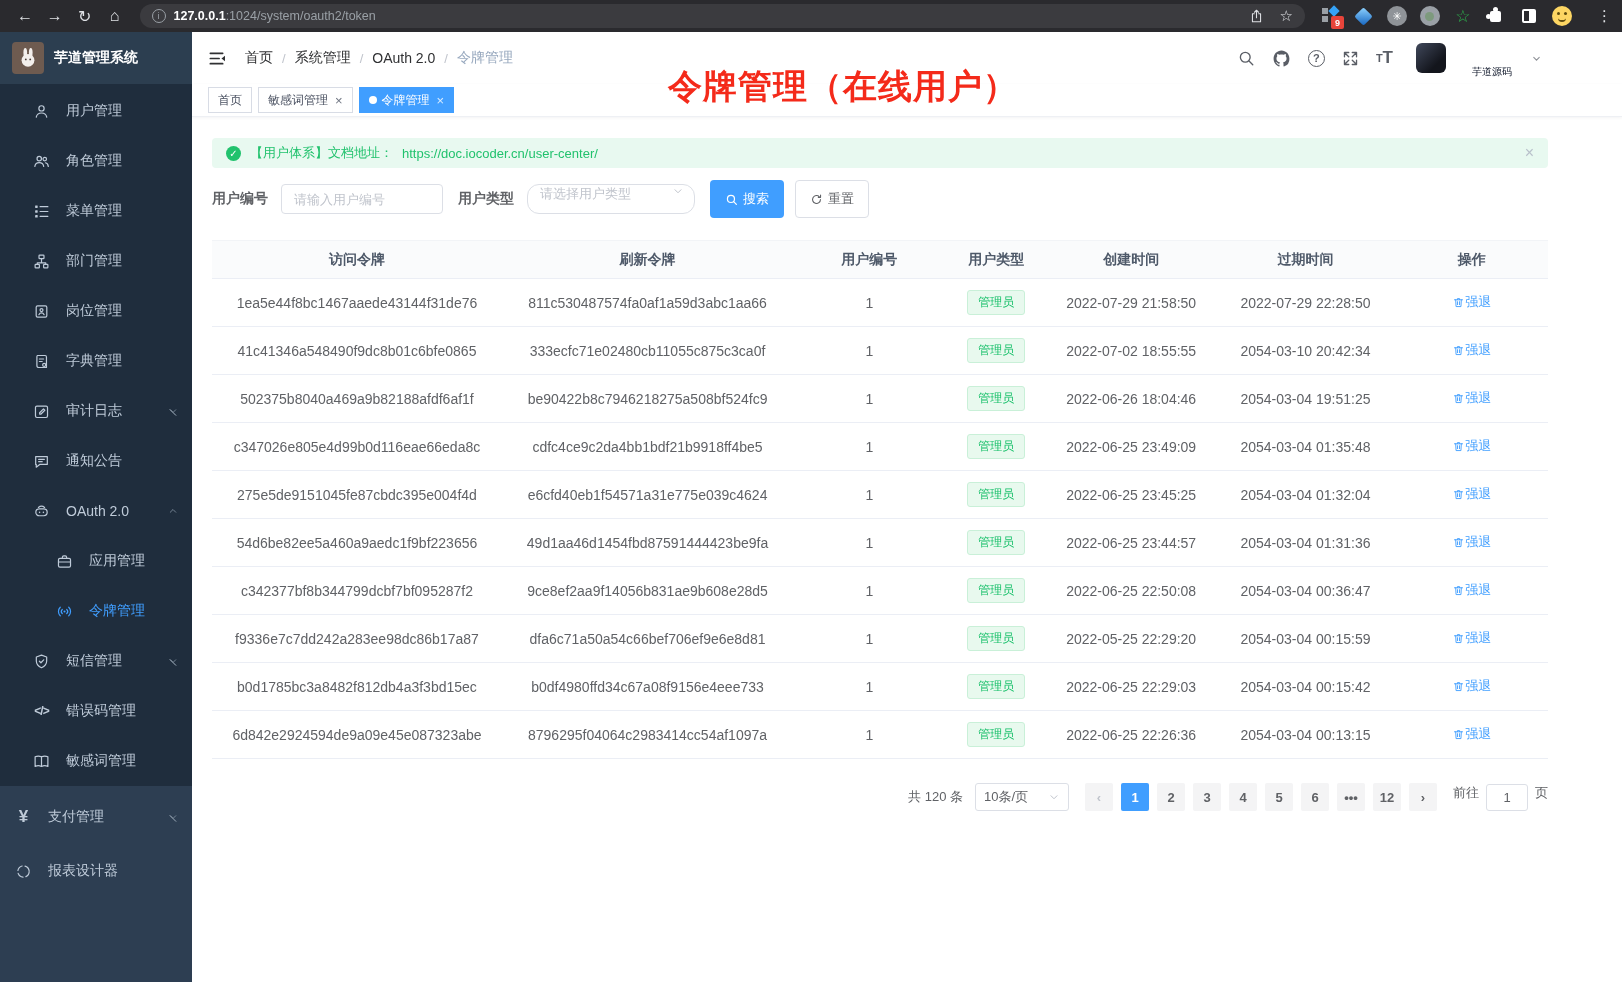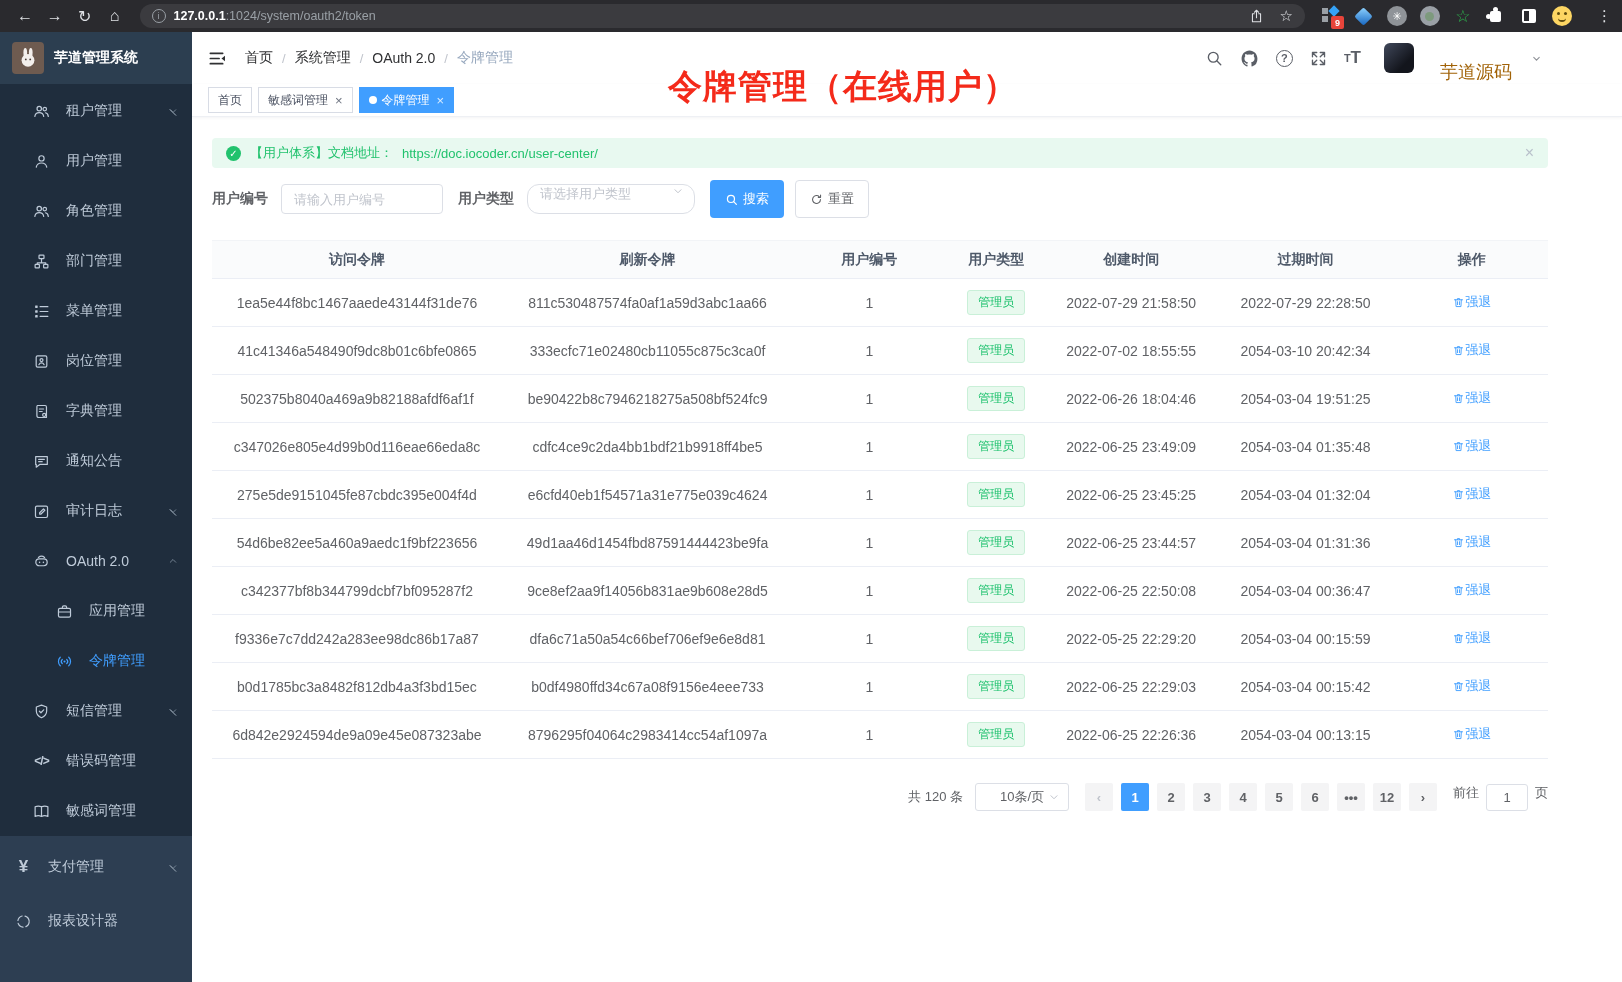--- a/index.html
+++ b/index.html
@@ -59,21 +59,21 @@
   .bc { display:flex; align-items:center; }
   .bc-item { font-size:14px; color:#303133; margin:0 4px; cursor:pointer; }
   .bc-item.last { color:#97a8be; cursor:default; }
   .bc-sep { color:#c0c4cc; margin:0 5px; font-size:13px; }
   .nav-right { margin-left:auto; display:flex; align-items:center; gap:17px; color:#5a5e66; }
   .nav-ic { display:flex; align-items:center; cursor:pointer; }
   .help-ic { width:17px; height:17px; border:1.6px solid #5a5e66; border-radius:50%; font-size:11px; font-weight:bold; display:flex; align-items:center; justify-content:center; }
   .tt { font-weight:bold; cursor:pointer; }
   .tt .t1 { font-size:11px; } .tt .t2 { font-size:17px; }
   .avatar { width:30px; height:30px; border-radius:6px; background:linear-gradient(135deg,#3a4152 10%,#13151c 70%); margin-left:6px; cursor:pointer; }
-  .uname { font-size:18px; color:#a16207; margin-left:9px; cursor:pointer;margin-top:27px; }
+  .uname { font-size:10px; color:#0f172a; margin-left:9px; cursor:pointer;margin-top:27px; }
   .caret { color:#909399; display:flex; margin-left:2px; cursor:pointer; }
 
   
   .tags { height:33px; display:flex; align-items:center; padding:0 16px; gap:6px; border-bottom:1px solid #eef0f4; box-shadow:0 1px 3px rgba(0,21,41,.05); }
   .tag { height:26px; display:inline-flex; align-items:center; padding:0 9px; border:1px solid #d8dce5; background:#fff; font-size:12px; color:#495060; gap:5px; cursor:pointer; }
   .tag.active { background:#409eff; border-color:#409eff; color:#fff; }
   .tag-dot { width:8px; height:8px; border-radius:50%; background:#fff; display:inline-block; }
   .tag-x { font-size:13px; line-height:1; opacity:.8; margin-left:2px; }
 
   .annotation { position:absolute; left:668px; top:64px; font-size:34px; color:#f42a1a; font-weight:600; letter-spacing:1px; white-space:nowrap; z-index:9; }
@@ -100,21 +100,21 @@
   .table-wrap { margin-top:22px; }
   table { width:100%; border-collapse:collapse; table-layout:fixed; }
   thead th { height:38px; background:#fafbfc; color:#4e5969; font-weight:bold; font-size:14px; text-align:center; border-top:1px solid #f2f4f7; border-bottom:1px solid #ebeef5; }
   tbody td { height:48px; text-align:center; font-size:14px; color:#606266; border-bottom:1px solid #ebeef5; white-space:nowrap; overflow:hidden; }
   .badge { display:inline-block; padding:3px 10px; background:#e8f9ee; border:1px solid #c9f0d8; color:#18c06a; font-size:12px; border-radius:3px; }
   .act { color:#409eff; font-size:13px; display:inline-flex; align-items:center; gap:0; cursor:pointer; }
   .act-ic { display:flex; }
 
   .pager { margin-top:24px; display:flex; align-items:center; justify-content:flex-end; font-size:13px; color:#606266; }
   .pg-total { margin-right:12px; }
-  .pg-size { width:94px; height:28px; border:1px solid #dcdfe6; border-radius:3px; display:flex; align-items:center; justify-content:space-between; padding:0 8px 0 24px; color:#606266; margin-right:12px; cursor:pointer; background:#fff; }
+  .pg-size { width:94px; height:28px; border:1px solid #dcdfe6; border-radius:3px; display:flex; align-items:center; justify-content:space-between; padding:0 8px 0 8px; color:#606266; margin-right:12px; cursor:pointer; background:#fff; }
   .pg-pages { display:flex; align-items:center; }
   .pbtn { min-width:28px; height:28px; border:none; border-radius:2px; background:#f4f4f5; color:#606266; font-size:13px; margin:0 4px; cursor:pointer; font-weight:600; }
   .pbtn.active { background:#409eff; color:#fff; }
   .pbtn.prev { color:#c0c4cc; }
   .pg-goto { display:flex; gap:7px; margin-left:12px; }
   .pg-input { width:42px; height:27px; border:1px solid #dcdfe6; border-radius:3px; text-align:center; font-size:13px; color:#606266; outline:none; font-family:inherit; }
 </style>
 </head>
 <body>
 
@@ -178,117 +178,101 @@
             <circle cx="9.6" cy="13.5" r="1" fill="#4a3f3a"></circle>
             <circle cx="14.4" cy="13.5" r="1" fill="#4a3f3a"></circle>
           </svg>
       </span>
       <span class="logo-title">芋道管理系统</span>
     </div>
     <div class="menu">
         <div class="mi">
           <span class="mi-ic">
             <svg width="17" height="17" viewBox="0 0 24 24" fill="none" stroke="currentColor" stroke-width="1.7" stroke-linecap="round" stroke-linejoin="round">
+              <circle cx="12" cy="7.6" r="3.7"></circle>
+              <path d="M4.6 20c.7-3.9 3.6-5.9 7.4-5.9s6.7 2 7.4 5.9"></path>
+            </svg>
+          </span>
+          <span class="mi-lb">用户管理</span>
+        </div>
+        <div class="mi">
+          <span class="mi-ic">
+            <svg width="17" height="17" viewBox="0 0 24 24" fill="none" stroke="currentColor" stroke-width="1.7" stroke-linecap="round" stroke-linejoin="round">
               <circle cx="8.8" cy="8" r="3.1"></circle>
               <path d="M2.6 19c.5-3.4 3-5.3 6.2-5.3 3.3 0 5.8 1.9 6.3 5.3"></path>
               <circle cx="16.6" cy="8.6" r="2.5"></circle>
               <path d="M17.6 13.8c2.4.5 3.7 2.2 4 5.2"></path>
             </svg>
           </span>
-          <span class="mi-lb">租户管理</span>
-          <span class="mi-ar">
-            <svg width="12" height="12" viewBox="0 0 24 24" fill="none" stroke="currentColor" stroke-width="1.7" stroke-linecap="round" stroke-linejoin="round">
-              <path d="M6.5 9.5L12 15l5.5 5.5z M6.5 9.5L12 15l5.5-5.5"></path>
-            </svg>
-          </span>
-        </div>
-        <div class="mi">
-          <span class="mi-ic">
-            <svg width="17" height="17" viewBox="0 0 24 24" fill="none" stroke="currentColor" stroke-width="1.7" stroke-linecap="round" stroke-linejoin="round">
-              <circle cx="12" cy="7.6" r="3.7"></circle>
-              <path d="M4.6 20c.7-3.9 3.6-5.9 7.4-5.9s6.7 2 7.4 5.9"></path>
-            </svg>
-          </span>
-          <span class="mi-lb">用户管理</span>
-        </div>
-        <div class="mi">
-          <span class="mi-ic">
-            <svg width="17" height="17" viewBox="0 0 24 24" fill="none" stroke="currentColor" stroke-width="1.7" stroke-linecap="round" stroke-linejoin="round">
-              <circle cx="8.8" cy="8" r="3.1"></circle>
-              <path d="M2.6 19c.5-3.4 3-5.3 6.2-5.3 3.3 0 5.8 1.9 6.3 5.3"></path>
-              <circle cx="16.6" cy="8.6" r="2.5"></circle>
-              <path d="M17.6 13.8c2.4.5 3.7 2.2 4 5.2"></path>
-            </svg>
-          </span>
           <span class="mi-lb">角色管理</span>
+        </div>
+        <div class="mi">
+          <span class="mi-ic">
+            <svg width="17" height="17" viewBox="0 0 24 24" fill="none" stroke="currentColor" stroke-width="1.7" stroke-linecap="round" stroke-linejoin="round">
+              <path d="M10 5.2h11M10 12h11M10 18.8h11"></path>
+              <rect x="3" y="3.4" width="3.6" height="3.6" rx=".6" fill="currentColor" stroke="none"></rect>
+              <rect x="3" y="10.2" width="3.6" height="3.6" rx=".6" fill="currentColor" stroke="none"></rect>
+              <rect x="3" y="17" width="3.6" height="3.6" rx=".6" fill="currentColor" stroke="none"></rect>
+            </svg>
+          </span>
+          <span class="mi-lb">菜单管理</span>
         </div>
         <div class="mi">
           <span class="mi-ic">
             <svg width="17" height="17" viewBox="0 0 24 24" fill="none" stroke="currentColor" stroke-width="1.7" stroke-linecap="round" stroke-linejoin="round">
               <rect x="8.5" y="3" width="7" height="5" rx="1"></rect>
               <rect x="3" y="16" width="6" height="5" rx="1"></rect>
               <rect x="15" y="16" width="6" height="5" rx="1"></rect>
               <path d="M12 8v3.5M6 16v-2h12v2M12 11.5v2.5"></path>
             </svg>
           </span>
           <span class="mi-lb">部门管理</span>
         </div>
         <div class="mi">
           <span class="mi-ic">
             <svg width="17" height="17" viewBox="0 0 24 24" fill="none" stroke="currentColor" stroke-width="1.7" stroke-linecap="round" stroke-linejoin="round">
-              <path d="M10 5.2h11M10 12h11M10 18.8h11"></path>
-              <rect x="3" y="3.4" width="3.6" height="3.6" rx=".6" fill="currentColor" stroke="none"></rect>
-              <rect x="3" y="10.2" width="3.6" height="3.6" rx=".6" fill="currentColor" stroke="none"></rect>
-              <rect x="3" y="17" width="3.6" height="3.6" rx=".6" fill="currentColor" stroke="none"></rect>
-            </svg>
-          </span>
-          <span class="mi-lb">菜单管理</span>
-        </div>
-        <div class="mi">
-          <span class="mi-ic">
-            <svg width="17" height="17" viewBox="0 0 24 24" fill="none" stroke="currentColor" stroke-width="1.7" stroke-linecap="round" stroke-linejoin="round">
               <rect x="4.5" y="4" width="15" height="16" rx="2"></rect>
               <circle cx="12" cy="10" r="2.1"></circle>
               <path d="M8.3 16.5c.8-1.7 2.1-2.5 3.7-2.5s2.9.8 3.7 2.5"></path>
             </svg>
           </span>
           <span class="mi-lb">岗位管理</span>
         </div>
         <div class="mi">
           <span class="mi-ic">
             <svg width="17" height="17" viewBox="0 0 24 24" fill="none" stroke="currentColor" stroke-width="1.7" stroke-linecap="round" stroke-linejoin="round">
               <path d="M6.5 3.5H17a2 2 0 012 2v15H8.5a3 3 0 01-3-3v-12a2 2 0 011-2z"></path>
               <path d="M9 8.5h6M9 12h4"></path>
               <circle cx="15.8" cy="16.8" r="2.2"></circle>
             </svg>
           </span>
           <span class="mi-lb">字典管理</span>
-        </div>
-        <div class="mi">
-          <span class="mi-ic">
-            <svg width="17" height="17" viewBox="0 0 24 24" fill="none" stroke="currentColor" stroke-width="1.7" stroke-linecap="round" stroke-linejoin="round">
-              <path d="M3.8 5h16.4v11.2H9.4L4.6 20v-3.8h-.8z"></path>
-              <path d="M8 9h8M8 12.2h5"></path>
-            </svg>
-          </span>
-          <span class="mi-lb">通知公告</span>
         </div>
         <div class="mi">
           <span class="mi-ic">
             <svg width="17" height="17" viewBox="0 0 24 24" fill="none" stroke="currentColor" stroke-width="1.7" stroke-linecap="round" stroke-linejoin="round">
               <rect x="3.5" y="4.5" width="17" height="16" rx="2"></rect>
               <path d="M14.8 8.3l1.9 1.9-5.4 5.4H9.4v-1.9z"></path>
             </svg>
           </span>
           <span class="mi-lb">审计日志</span>
           <span class="mi-ar">
             <svg width="12" height="12" viewBox="0 0 24 24" fill="none" stroke="currentColor" stroke-width="1.7" stroke-linecap="round" stroke-linejoin="round">
               <path d="M6.5 9.5L12 15l5.5 5.5z M6.5 9.5L12 15l5.5-5.5"></path>
             </svg>
           </span>
+        </div>
+        <div class="mi">
+          <span class="mi-ic">
+            <svg width="17" height="17" viewBox="0 0 24 24" fill="none" stroke="currentColor" stroke-width="1.7" stroke-linecap="round" stroke-linejoin="round">
+              <path d="M3.8 5h16.4v11.2H9.4L4.6 20v-3.8h-.8z"></path>
+              <path d="M8 9h8M8 12.2h5"></path>
+            </svg>
+          </span>
+          <span class="mi-lb">通知公告</span>
         </div>
         <div class="mi">
           <span class="mi-ic">
             <svg width="17" height="17" viewBox="0 0 24 24" fill="none" stroke="currentColor" stroke-width="1.7" stroke-linecap="round" stroke-linejoin="round">
               <rect x="4" y="8.3" width="16" height="9.7" rx="4.8"></rect>
               <circle cx="9.3" cy="13.2" r="1.1" fill="currentColor" stroke="none"></circle>
               <circle cx="14.7" cy="13.2" r="1.1" fill="currentColor" stroke="none"></circle>
               <path d="M7.6 6.3c2.6-2.2 6.2-2.2 8.8 0"></path>
             </svg>
           </span>

